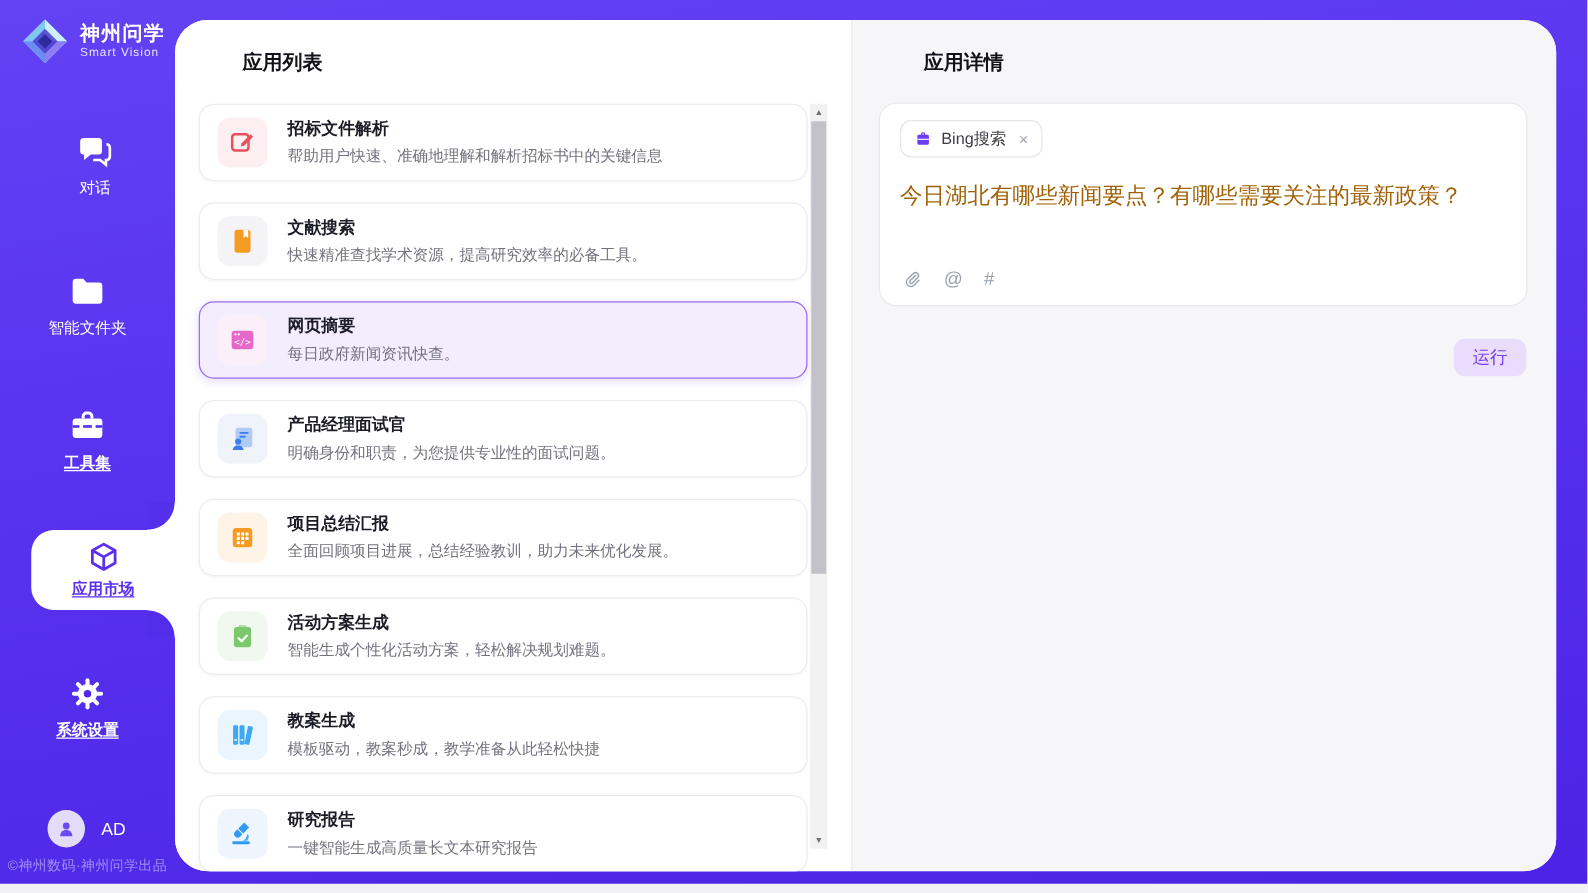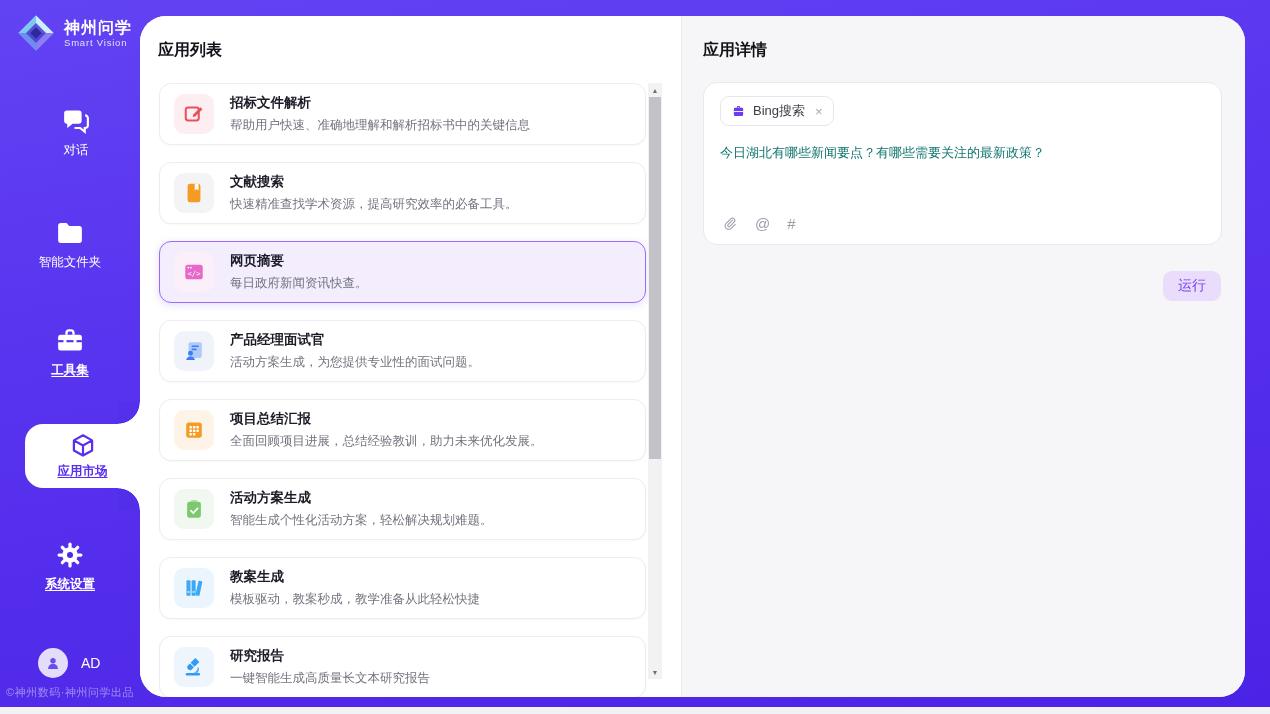--- a/index.html
+++ b/index.html
@@ -43,21 +43,21 @@
     align-items:center; justify-content:center; color:#6a4df0; }
   .avatar svg { width:18px; height:18px; }
   .sidebar-footer { position:absolute; top:685px; left:0; width:140px; text-align:center;
     font-size:11px; color:rgba(255,255,255,.45); letter-spacing:.5px; }
 
   
   .content { position:absolute; left:140px; top:16px; width:1105px; height:681px;
     background:#f6f6f8; border-radius:26px; overflow:hidden; display:flex; }
 
   .list-panel { width:541px; flex:none; background:#fff; position:relative; }
-  .panel-title { font-size:16px; font-weight:bold; color:#121219; }
+  .panel-title { font-size:16px; font-weight:bold; color:#121219;margin-left:36px; }
   .list-panel .panel-title { position:absolute; top:24px; left:18px; }
 
   .apps { position:absolute; top:67px; left:19px; width:487px; display:flex; flex-direction:column; gap:17px; }
   .app-card { height:62px; flex:none; background:#fff; border:1px solid #ececf1; border-radius:12px;
     display:flex; align-items:center; gap:16px; padding:0 14px; cursor:pointer;
     box-shadow:0 1px 2px rgba(20,20,40,.03); }
   .app-card.selected { background:#f3edfd; border:1px solid #9a6bf7;
     box-shadow:0 2px 8px rgba(120,70,240,.18); }
   .app-icon { width:40px; height:40px; border-radius:10px; flex:none;
     display:flex; align-items:center; justify-content:center; }
@@ -76,21 +76,21 @@
   .detail-panel .panel-title { position:absolute; top:24px; left:21px; }
 
   .input-card { position:absolute; left:21px; right:23px; top:66px; height:163px; background:#fff;
     border:1px solid #e8e8ee; border-radius:14px; padding:13px 16px; }
   .tool-tag { display:inline-flex; align-items:center; gap:7px; height:30px; padding:0 10px;
     border:1px solid #e6e6ec; border-radius:9px; background:#fff; cursor:pointer; }
   .tag-icon { display:flex; color:#6b3df2; }
   .tag-icon svg { width:15px; height:15px; }
   .tag-label { font-size:13px; color:#3c3c46; }
   .tag-close { font-size:13px; color:#a6a6b0; margin-left:3px; cursor:pointer; line-height:1; }
-  .query { margin-top:17px; font-size:13px; color:#0f766e; line-height:1.5; cursor:text; }
+  .query { margin-top:17px; font-size:18px; color:#a16207; line-height:1.5; cursor:text; }
   .icons-row { position:absolute; left:18px; bottom:12px; display:flex; align-items:center;
     gap:17px; color:#9aa0aa; }
   .icons-row .glyph { font-size:15px; cursor:pointer; }
   .icons-row svg { width:16px; height:16px; display:block; cursor:pointer; }
 
   .run-btn { position:absolute; right:24px; top:255px; height:30px; padding:0 15px;
     background:#e9ddfb; color:#7a3ff0; border:none; border-radius:9px; font-size:14px;
     font-family:inherit; cursor:pointer; }
 </style>
 </head>
@@ -213,21 +213,21 @@
               <svg viewBox="0 0 24 24">
                 <rect x="6" y="2.5" width="14.5" height="17" rx="2" fill="currentColor" opacity="0.35"></rect>
                 <rect x="9.3" y="6" width="8" height="1.7" rx="0.8" fill="currentColor"></rect>
                 <rect x="9.3" y="9.4" width="5.6" height="1.7" rx="0.8" fill="currentColor"></rect>
                 <circle cx="8.2" cy="14.4" r="2.7" fill="currentColor"></circle>
                 <path d="M3.4 21.8a4.9 4.9 0 0 1 9.6 0z" fill="currentColor"></path>
               </svg>
             </div>
             <div>
               <div class="app-title">产品经理面试官</div>
-              <div class="app-desc">活动方案生成，为您提供专业性的面试问题。</div>
+              <div class="app-desc">明确身份和职责，为您提供专业性的面试问题。</div>
             </div>
           </div>
           <div class="app-card">
             <div class="app-icon" style="background: rgb(253, 244, 231); color: rgb(245, 154, 35);">
               <svg viewBox="0 0 24 24">
                 <rect x="3.5" y="3.8" width="17" height="16.7" rx="3" fill="currentColor"></rect>
                 <g fill="#fff">
                   <rect x="7" y="7.6" width="2.7" height="2.7" rx="0.5"></rect>
                   <rect x="10.8" y="7.6" width="2.7" height="2.7" rx="0.5"></rect>
                   <rect x="14.6" y="7.6" width="2.7" height="2.7" rx="0.5"></rect>

